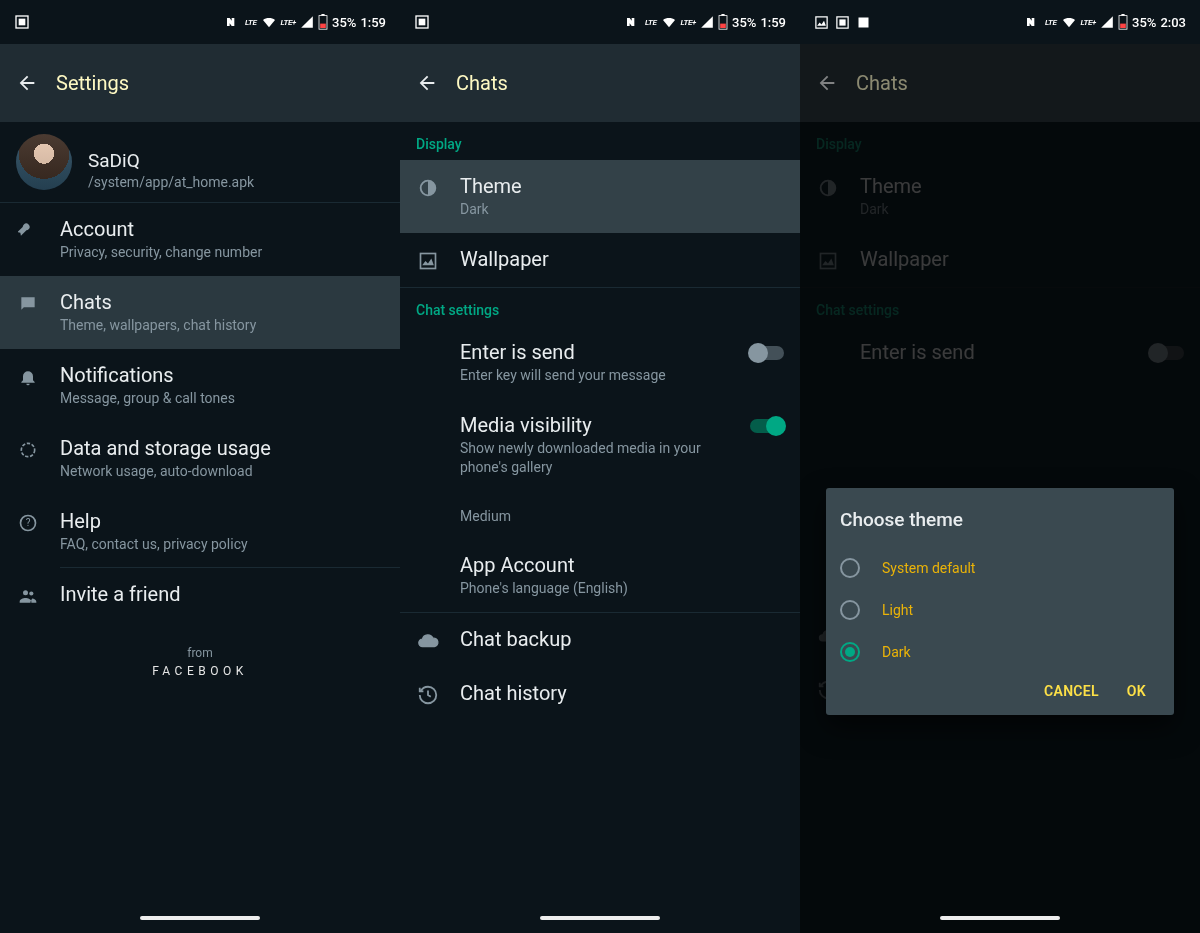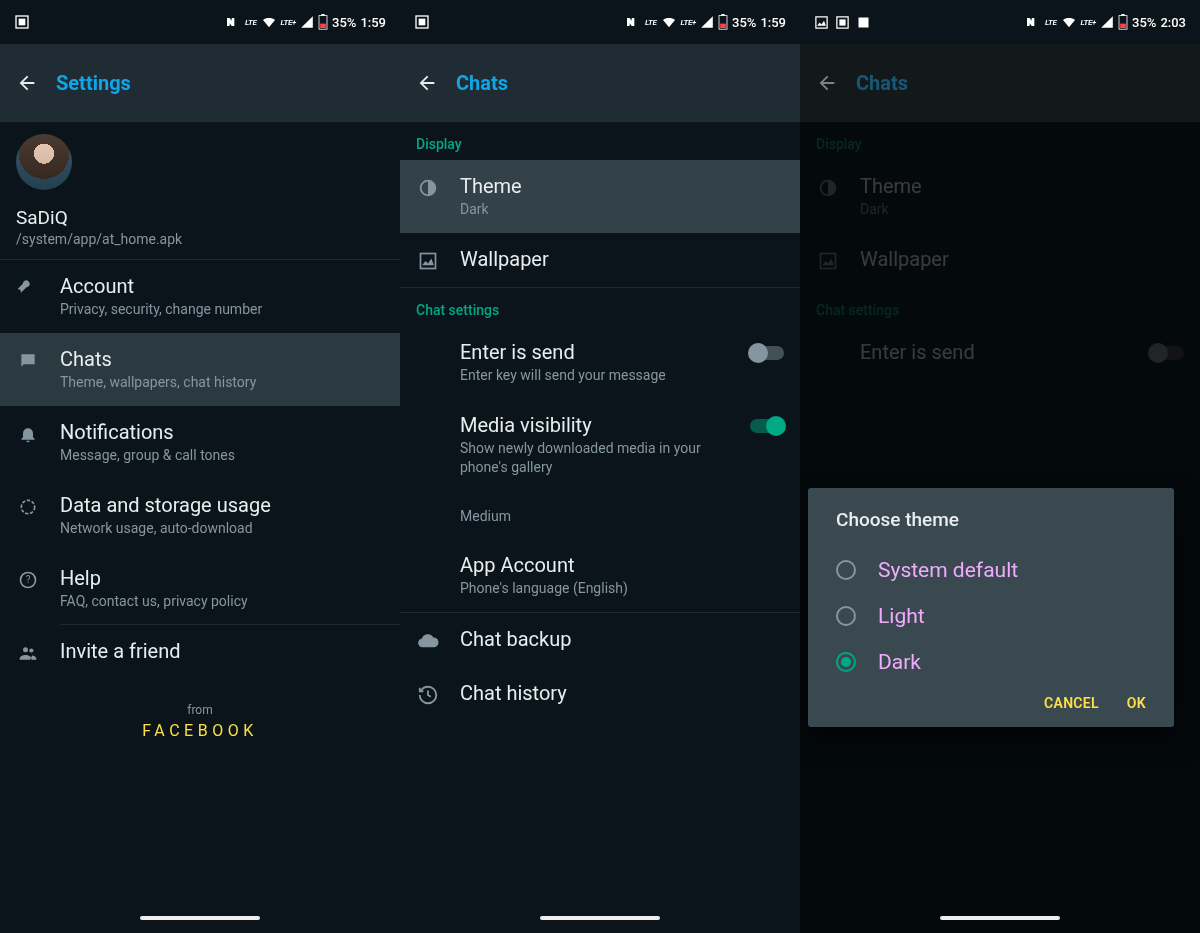--- a/index.html
+++ b/index.html
@@ -5,56 +5,56 @@
   * { margin: 0; padding: 0; box-sizing: border-box; font-family: -apple-system, Roboto, "Helvetica Neue", Arial, sans-serif; }
   body { background: #000; display: flex; width: 1200px; height: 933px; overflow: hidden; }
   .phone { width: 400px; height: 933px; position: relative; background: #0B141A; display: flex; flex-direction: column; }
   .status-bar { height: 44px; display: flex; align-items: center; justify-content: space-between; padding: 0 14px; background: #0B141A; }
   .status-left { display: flex; align-items: center; gap: 6px; }
   .status-right { display: flex; align-items: center; gap: 4px; font-size: 13px; color: #fff; font-weight: 500; }
   .status-right svg { flex-shrink: 0; }
   .lte { font-size: 8px; color: #fff; font-weight: 600; letter-spacing: -0.3px; font-style: italic; }
   .app-bar { height: 78px; display: flex; align-items: center; padding: 0 16px; gap: 18px; background: #202C33; }
   .app-bar-back { color: #e9edef; flex-shrink: 0; }
-  .app-bar-title { color: #0ea5e9; font-size: 20px; font-weight: 700; }
+  .app-bar-title { color: #fef9c3; font-size: 20px; font-weight: 400; }
   .content { flex: 1; overflow: hidden; background: #0B141A; position: relative; }
-  .profile-row { display: flex; align-items: flex-start; padding: 12px 16px; gap: 16px; flex-direction: column; }
+  .profile-row { display: flex; align-items: flex-end; padding: 12px 16px; gap: 16px; }
   .avatar { width: 56px; height: 56px; border-radius: 50%; background: radial-gradient(circle at 50% 35%, #e8c8b0 0 22%, #3b2a20 22% 55%, #2a4a5e 55% 100%); flex-shrink: 0; position: relative; overflow: hidden; }
   .avatar::after{content:"";position:absolute;inset:0;background:linear-gradient(180deg, rgba(255,255,255,.08), rgba(0,0,0,.15));}
   .profile-name { color: #e9edef; font-size: 19px; font-weight: 400; }
   .profile-sub  { color: #8696a0; font-size: 14px; margin-top: 2px; }
   .divider { height: 1px; background: #1a2a33; }
   .list-item { display: flex; align-items: flex-start; padding: 14px 16px; gap: 20px; }
   .list-item.hl { background: #2b3940; }
   .list-item.hl-light { background: #334148; }
   .list-icon { width: 24px; height: 24px; display: flex; align-items: center; justify-content: center; color: #8696a0; flex-shrink: 0; margin-top: 2px; }
   .list-text { flex: 1; min-width: 0; }
   .list-title { color: #e9edef; font-size: 20px; }
   .list-sub   { color: #8696a0; font-size: 14px; margin-top: 2px; line-height: 1.35; }
   .sub-divider { height: 1px; background: #1a2a33; margin-left: 60px; }
   .from-block { text-align: center; margin-top: 24px; }
   .from-txt { color: #8696a0; font-size: 12px; }
-  .from-brand { color: #fde047; letter-spacing: 4.5px; font-size: 16px; margin-top: 4px; }
+  .from-brand { color: #e5e5e5; letter-spacing: 4.5px; font-size: 12px; margin-top: 4px; }
   .section-header { color: #00a884; font-size: 14px; font-weight: 500; padding: 14px 16px 8px 16px; }
   .toggle { width: 34px; height: 14px; border-radius: 8px; background: #435058; position: relative; margin-top: 6px; flex-shrink:0;}
   .toggle-knob { position: absolute; width: 20px; height: 20px; border-radius: 50%; top: -3px; background: #8696a0; }
   .toggle.off .toggle-knob { left: -2px; }
   .toggle.on { background: #045d4a; }
   .toggle.on .toggle-knob { right: -2px; left: auto; background: #00a884; }
   .nav-bar { position: absolute; bottom: 0; left: 0; right: 0; height: 30px; display: flex; align-items: center; justify-content: center; }
   .nav-pill { width: 120px; height: 4px; background: #eee; border-radius: 2px; }
   .dimmer { position: absolute; inset: 0; background: rgba(0,0,0,.55); }
   .dim .app-bar, .dim .content > *:not(.dimmer):not(.dialog){ filter: brightness(.55) saturate(.8); }
-  .dialog { position: absolute; left: 8px; right: 26px; top: 366px; background: #3a4950; border-radius: 3px; padding: 20px 22px 10px 28px; box-shadow: 0 12px 28px rgba(0,0,0,.6); }
+  .dialog { position: absolute; left: 26px; right: 26px; top: 366px; background: #3a4950; border-radius: 3px; padding: 20px 22px 10px 14px; box-shadow: 0 12px 28px rgba(0,0,0,.6); }
   .dialog-title { color: #e9edef; font-size: 19px; font-weight: 500; margin-bottom: 16px; }
   .radio-row { display: flex; align-items: center; gap: 22px; padding: 11px 0; }
   .radio { width: 20px; height: 20px; border: 2px solid #8696a0; border-radius: 50%; position: relative; flex-shrink:0;}
   .radio.selected { border-color: #00a884; }
   .radio.selected::after { content:""; position:absolute; inset:3px; background:#00a884; border-radius:50%; }
-  .radio-label { color: #f0abfc; font-size: 21px; }
+  .radio-label { color: #eab308; font-size: 14px; }
   .dialog-actions { display: flex; justify-content: flex-end; gap: 28px; padding: 10px 6px 6px 0; }
   .dialog-btn { color: #fde047; font-size: 14px; font-weight: 600; letter-spacing: .3px; }
   .noicon { padding-left: 60px; }
 </style>
 </head>
 <body>
 
 <div class="phone">
   <div class="status-bar">
     <div class="status-left">

